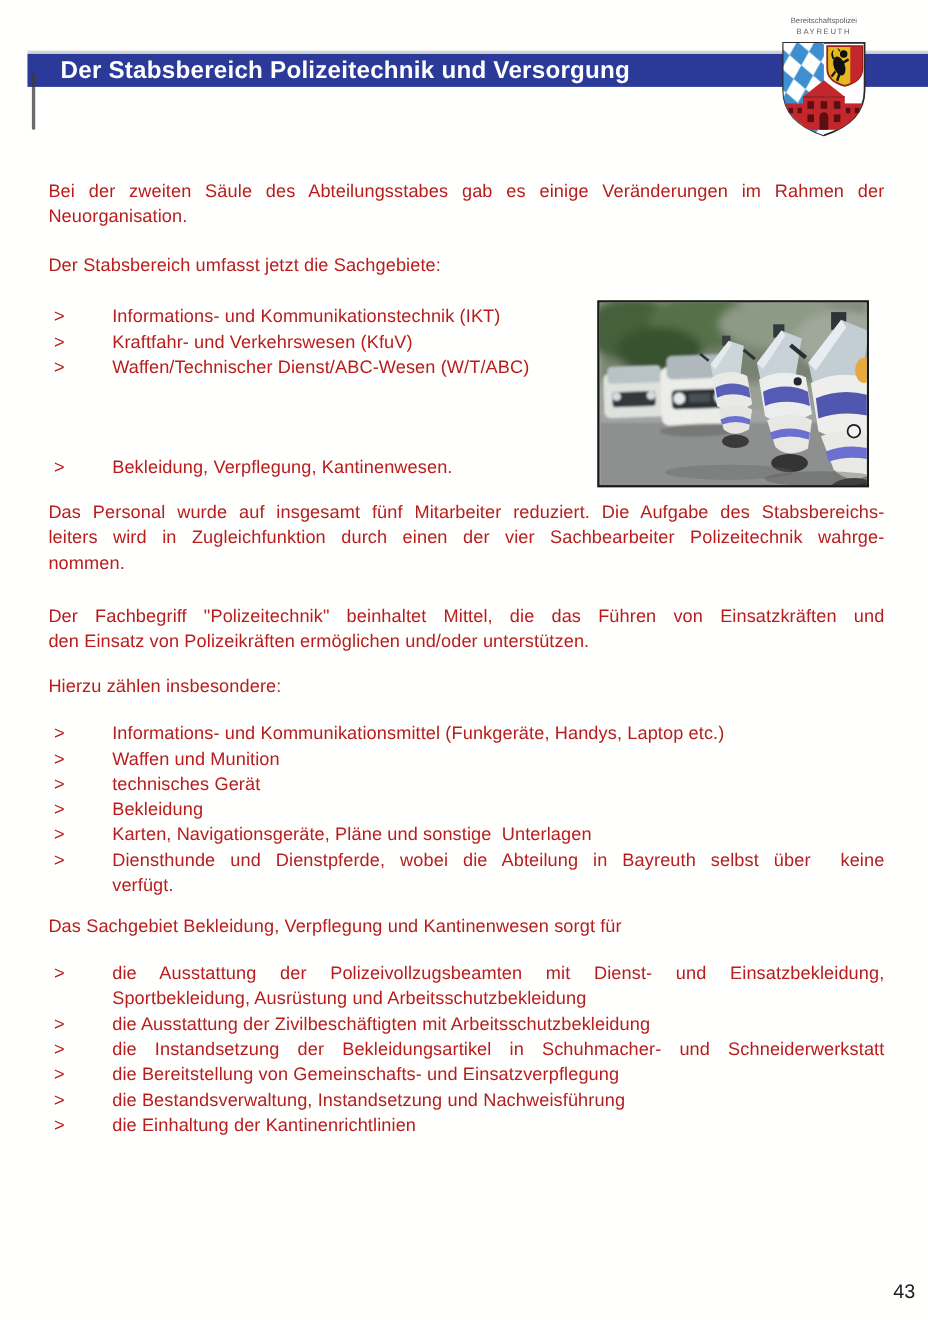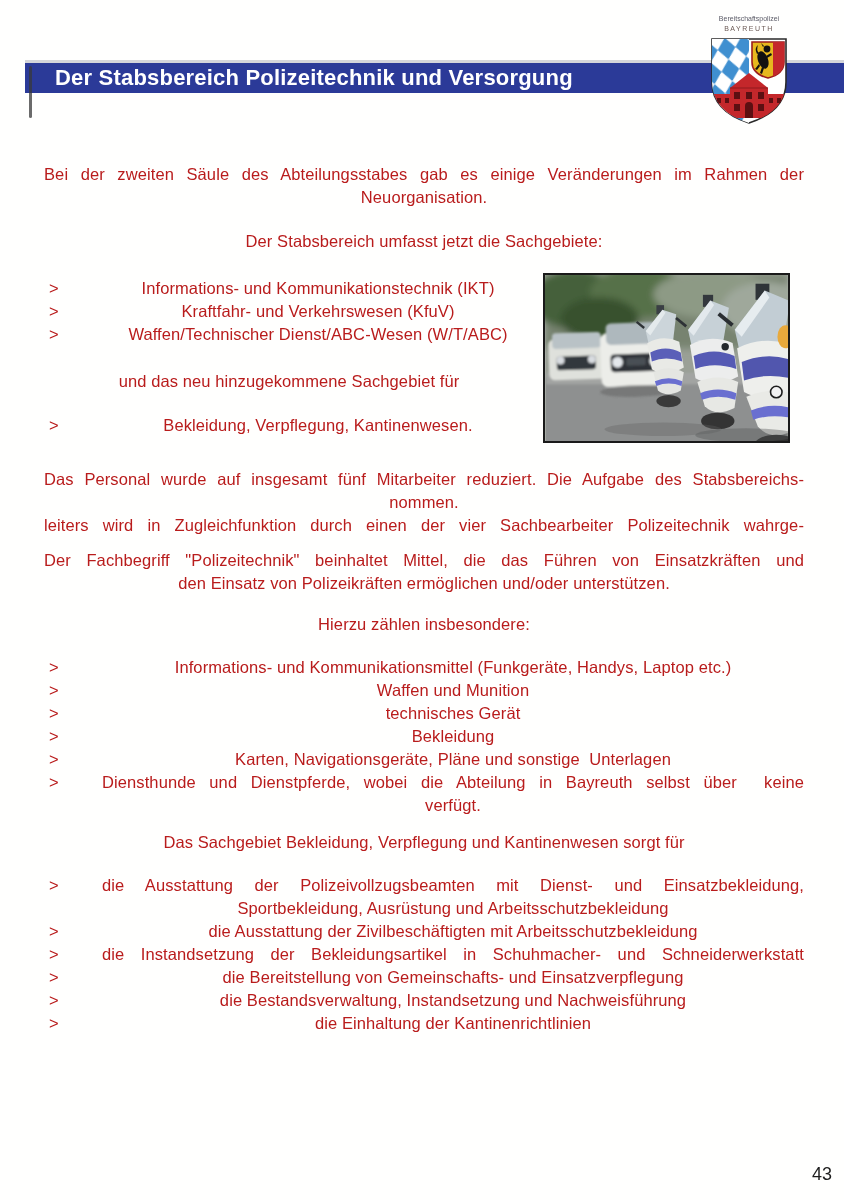--- a/index.html
+++ b/index.html
@@ -8,21 +8,20 @@
     font-family:"Liberation Sans", sans-serif;color:#222;
     overflow:hidden;
   }
   .page{position:absolute;inset:0;background:#fffffe;}
 
   
   .titlebar{
     position:absolute;left:25px;top:49px;width:819px;height:30px;
     background:#2b3a98;display:flex;align-items:center;
     box-shadow:0 -3px 0 rgba(160,162,175,0.45);
-    margin-top:14px;
   }
   .titlebar .title{
     color:#ffffff;font-size:22px;font-weight:700;letter-spacing:0.2px;
     padding-left:30px;white-space:nowrap;
   }
   .scan-mark{
     position:absolute;left:29px;top:66px;width:3px;height:52px;
     background:#3a3a3a;opacity:.75;border-radius:2px;
   }
 
@@ -34,21 +33,21 @@
     position:absolute;left:543px;top:273px;width:247px;height:170px;
     border:2px solid #1a1a1a;box-sizing:border-box;background:#aab0a8;
   }
   .photo svg{display:block;width:100%;height:100%;}
 
   
   .block{
     position:absolute;left:44px;width:760px;
     font-size:16.5px;line-height:23px;color:#b91c1c;letter-spacing:0.1px;
   }
-  .line{white-space:pre-wrap;text-align:center;}
+  .line{white-space:pre-wrap;}
   .j{text-align:justify;text-align-last:justify;}
   .narrow{width:490px;}
   .bullet{position:relative;padding-left:58px;box-sizing:border-box;}
   .bullet .marker{position:absolute;left:5px;top:0;}
   .pagenum{
     position:absolute;left:812px;top:1164px;font-size:18px;color:#1e1e1e;
   }
 </style>
 </head>
 <body>
@@ -134,23 +133,20 @@
     <div class="bullet">
       <span class="marker">&gt;</span>
       <div class="line">Kraftfahr- und Verkehrswesen (KfuV)</div>
     </div>
     <div class="bullet">
       <span class="marker">&gt;</span>
       <div class="line">Waffen/Technischer Dienst/ABC-Wesen (W/T/ABC)</div>
     </div>
   </div>
 
-  <div class="block narrow" style="top:370px">
-    <div class="line">und das neu hinzugekommene Sachgebiet für</div>
-  </div>
 
   <div class="block narrow" style="top:414px">
     <div class="bullet">
       <span class="marker">&gt;</span>
       <div class="line">Bekleidung, Verpflegung, Kantinenwesen.</div>
     </div>
   </div>
 
   <div class="photo">
     <svg viewBox="0 0 247 170" xmlns="http://www.w3.org/2000/svg">
@@ -235,24 +231,24 @@
           <ellipse cx="44" cy="134" rx="19" ry="9" fill="#303030"></ellipse>
           <line x1="6" y1="30" x2="-6" y2="20" stroke="#2a2e32" stroke-width="3.4"></line>
         </g>
       </g>
 
       <ellipse cx="120" cy="158" rx="60" ry="7" fill="#606262" opacity="0.35"></ellipse>
       <ellipse cx="205" cy="164" rx="52" ry="7" fill="#565858" opacity="0.4"></ellipse>
     </svg>
   </div>
 
-  <div class="block" style="top:468px">
+  <div class="block" style="top:455px">
     <div class="line j">Das Personal wurde auf insgesamt fünf Mitarbeiter reduziert. Die Aufgabe des Stabsbereichs-</div>
+    <div class="line j">leiters wird in Zugleichfunktion durch einen der vier Sachbearbeiter Polizeitechnik wahrge-</div>
     <div class="line">nommen.</div>
-    <div class="line j">leiters wird in Zugleichfunktion durch einen der vier Sachbearbeiter Polizeitechnik wahrge-</div>
   </div>
 
   <div class="block" style="top:549px">
     <div class="line j">Der Fachbegriff "Polizeitechnik" beinhaltet Mittel, die das Führen von Einsatzkräften und</div>
     <div class="line">den Einsatz von Polizeikräften ermöglichen und/oder unterstützen.</div>
   </div>
 
   <div class="block" style="top:613px">
     <div class="line">Hierzu zählen insbesondere:</div>
   </div>

